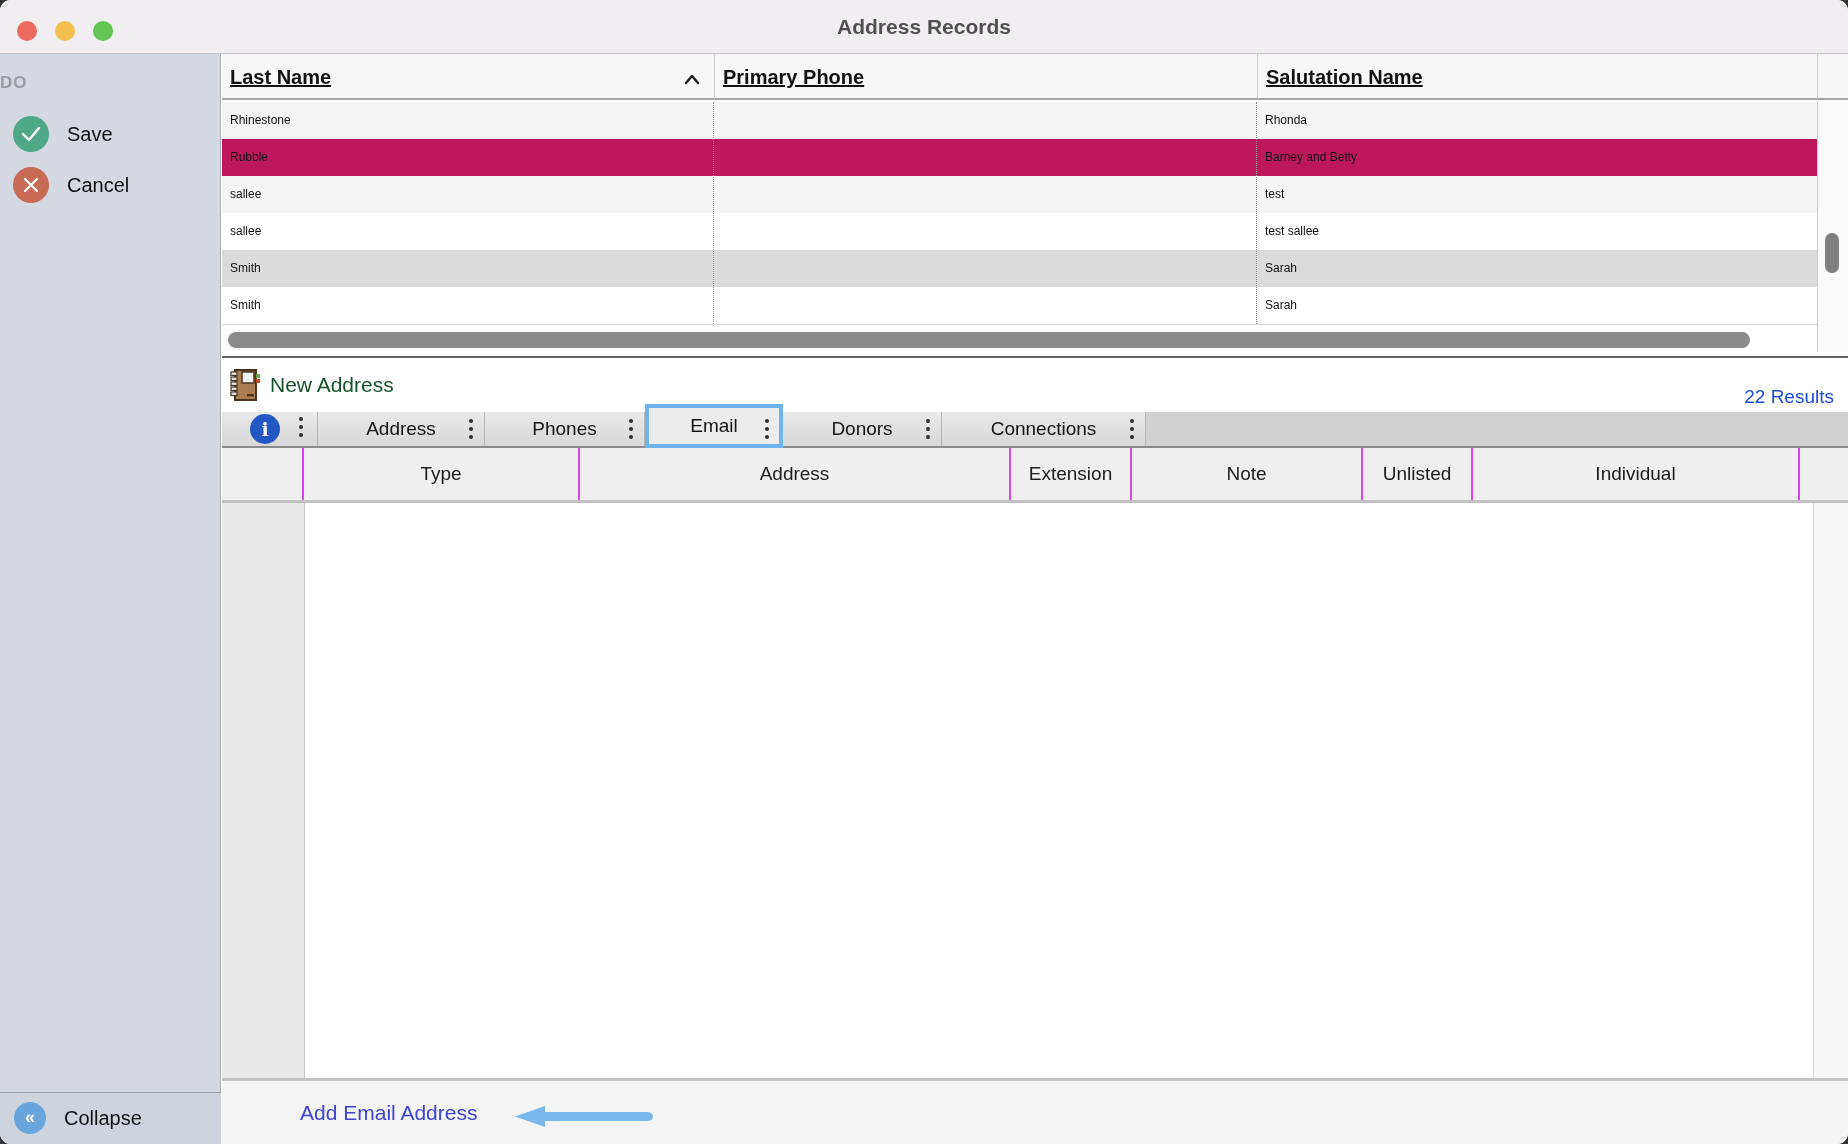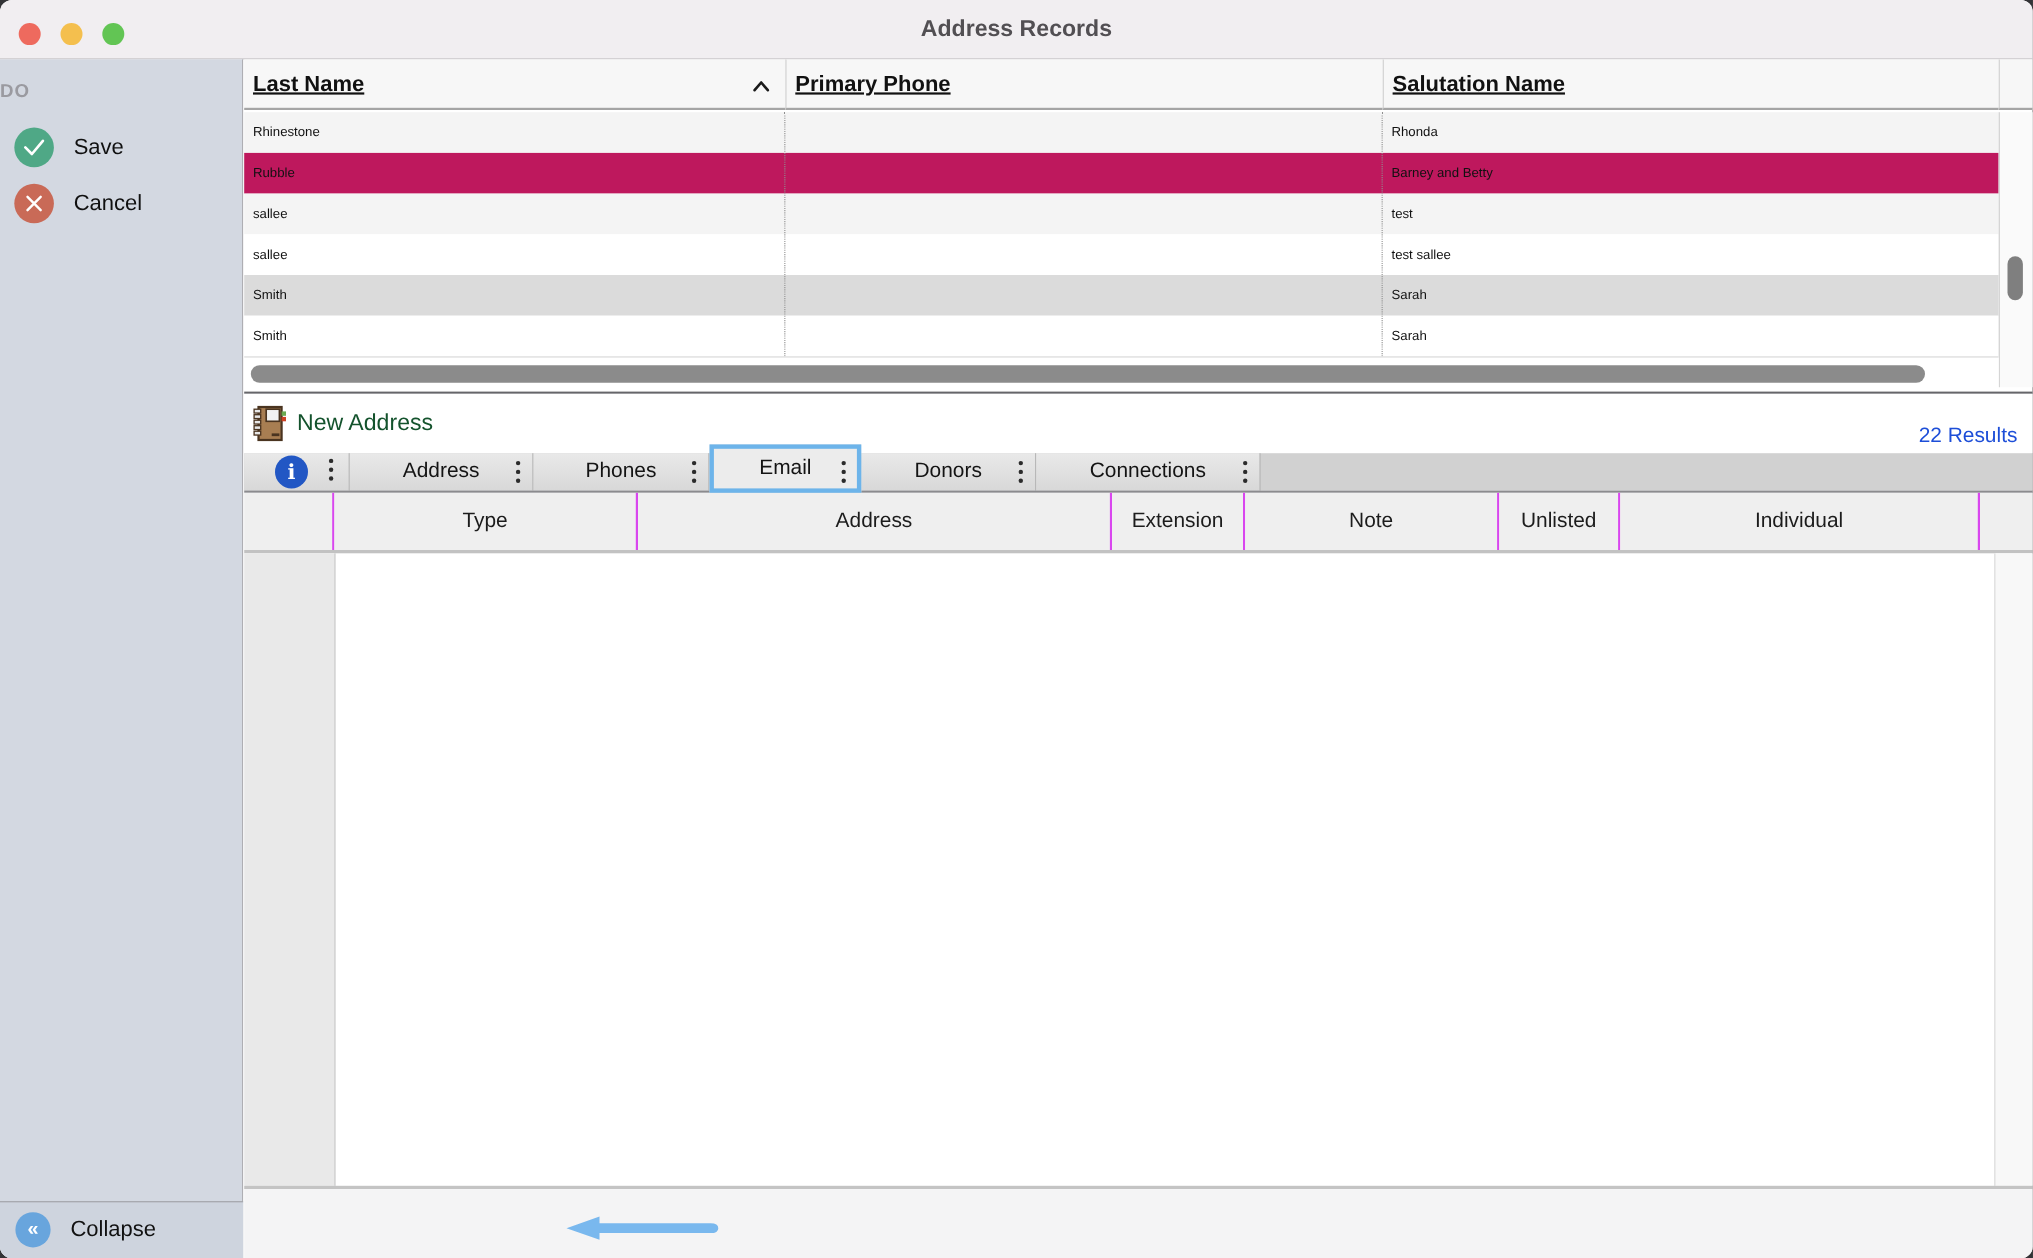--- a/index.html
+++ b/index.html
@@ -250,19 +250,20 @@
     <span>Individual</span>
   </div>
   <div class="abs lhead lh7"></div>
   <div class="abs lhead-rule"></div>
 
   <div class="abs rowhdr-strip"></div>
   <div class="abs lv-strip"></div>
   <div class="abs ltable-bottom"></div>
 
   <div class="abs footer"></div>
+  <div class="abs add-link">Add Email Address</div>
   <div class="abs arrow-ic">
     <svg width="140" height="25" viewBox="0 0 140 25">
       <path d="M1 12.5 L31 2 L31 8 L132 8 Q139 8 139 12.5 Q139 17 132 17 L31 17 L31 23 Z" fill="#79b8ee"></path>
     </svg>
   </div>
 
 </div>
 
 </body></html>

